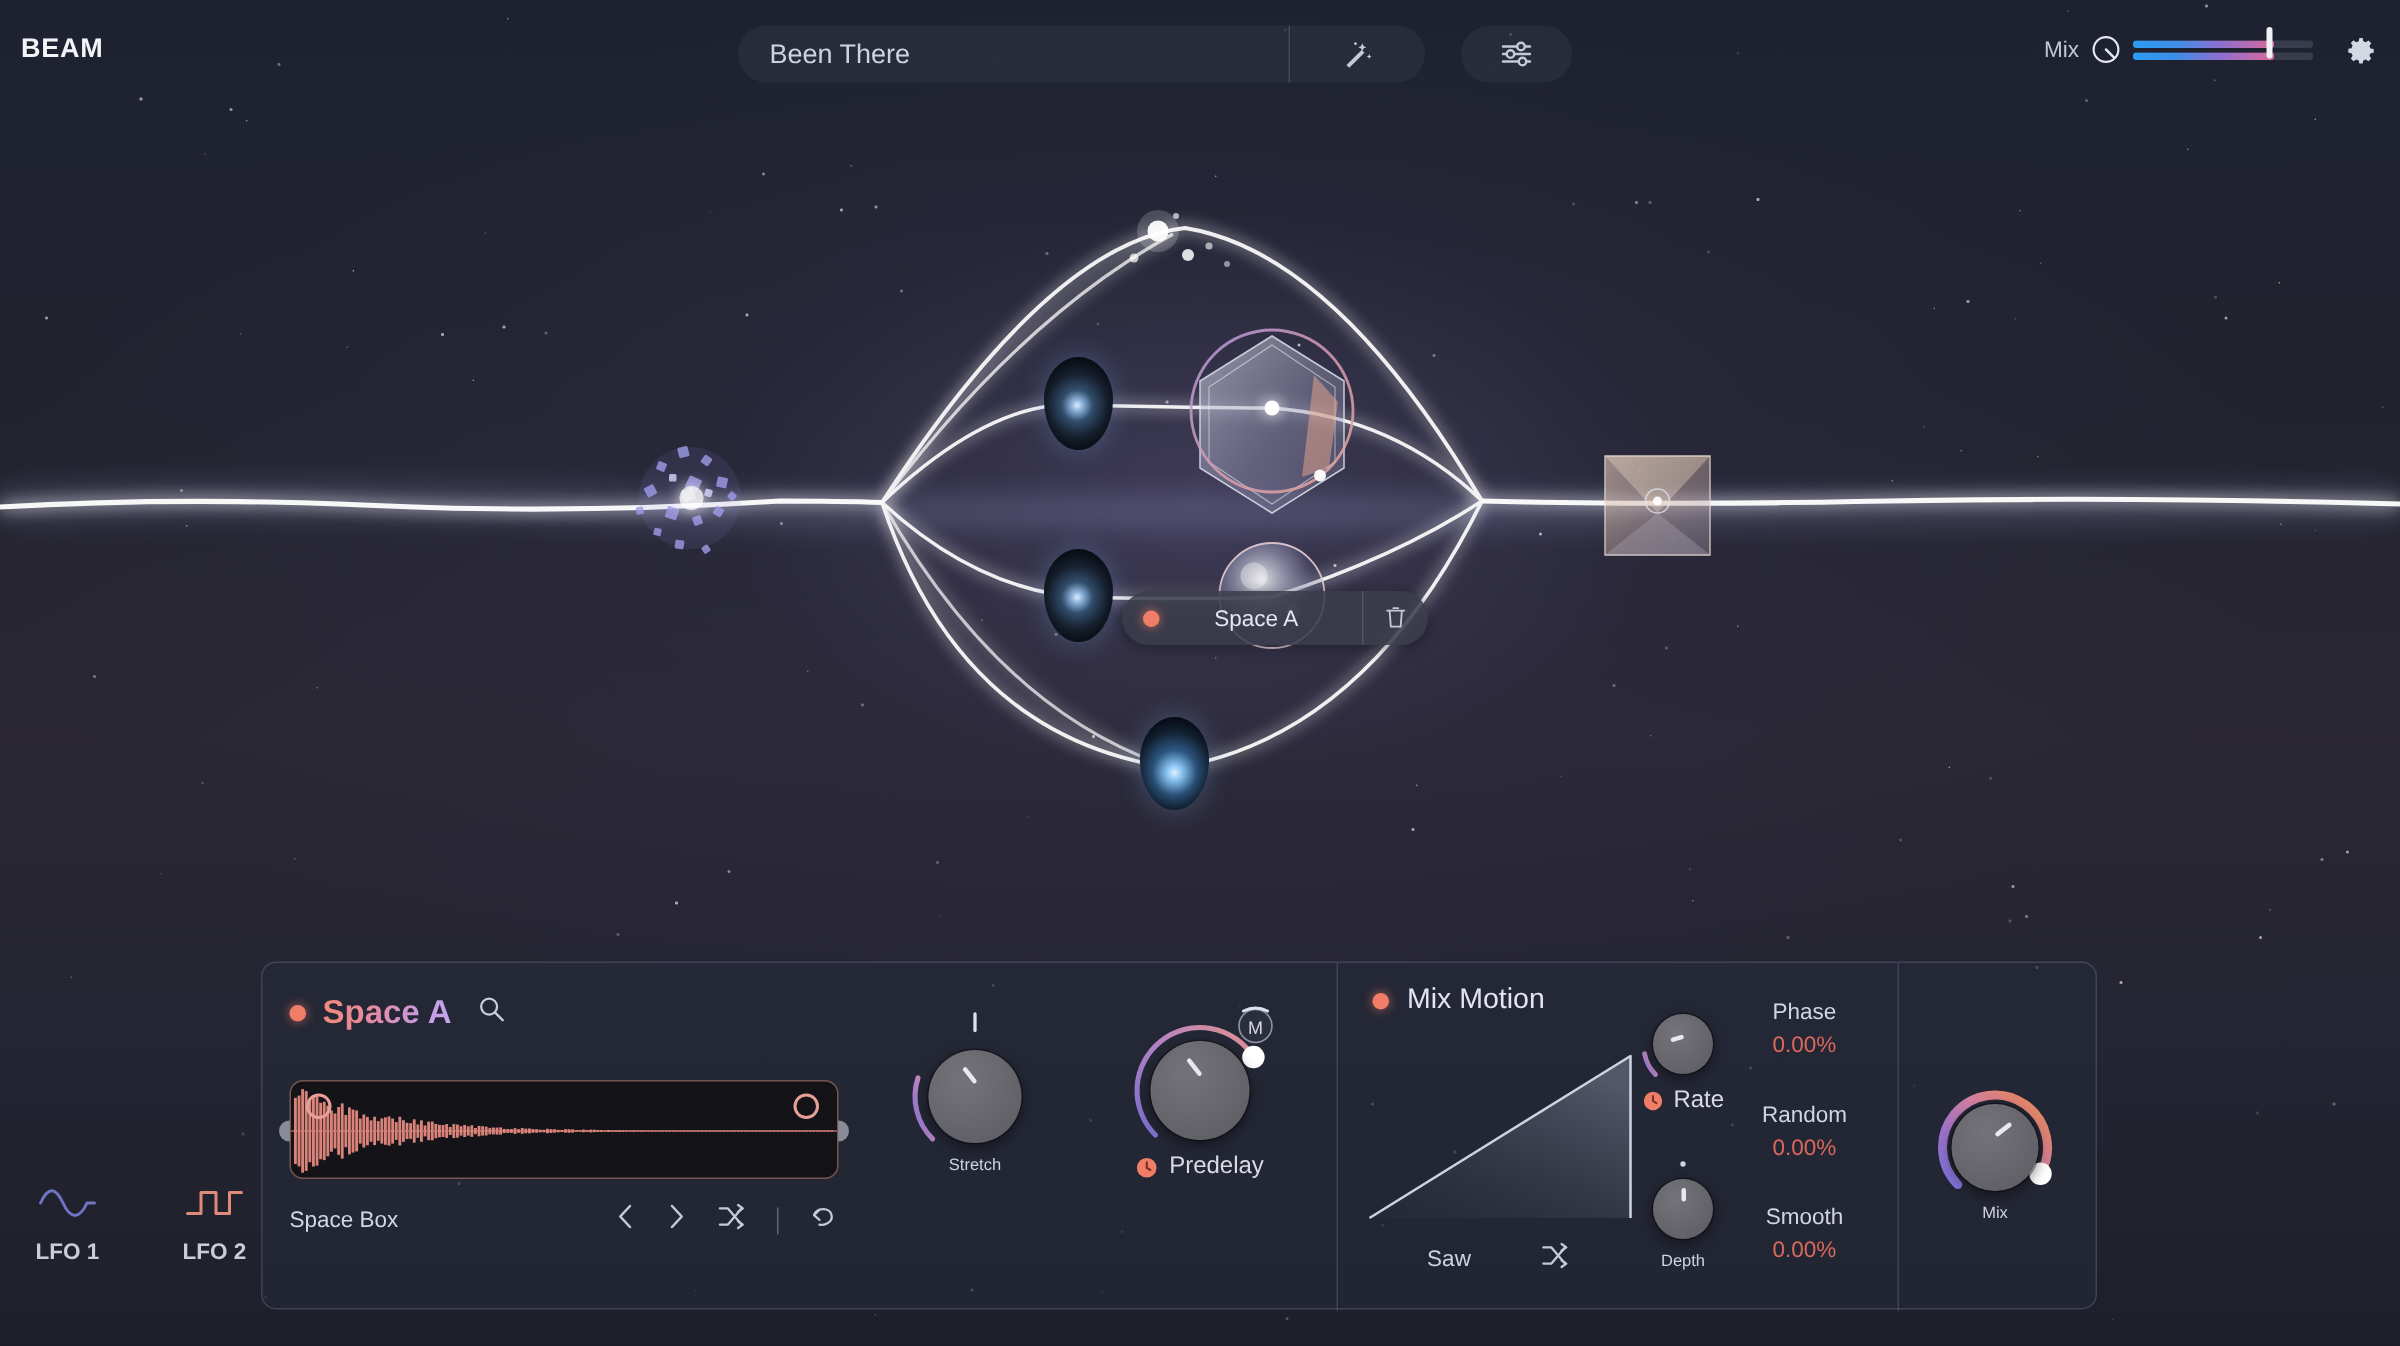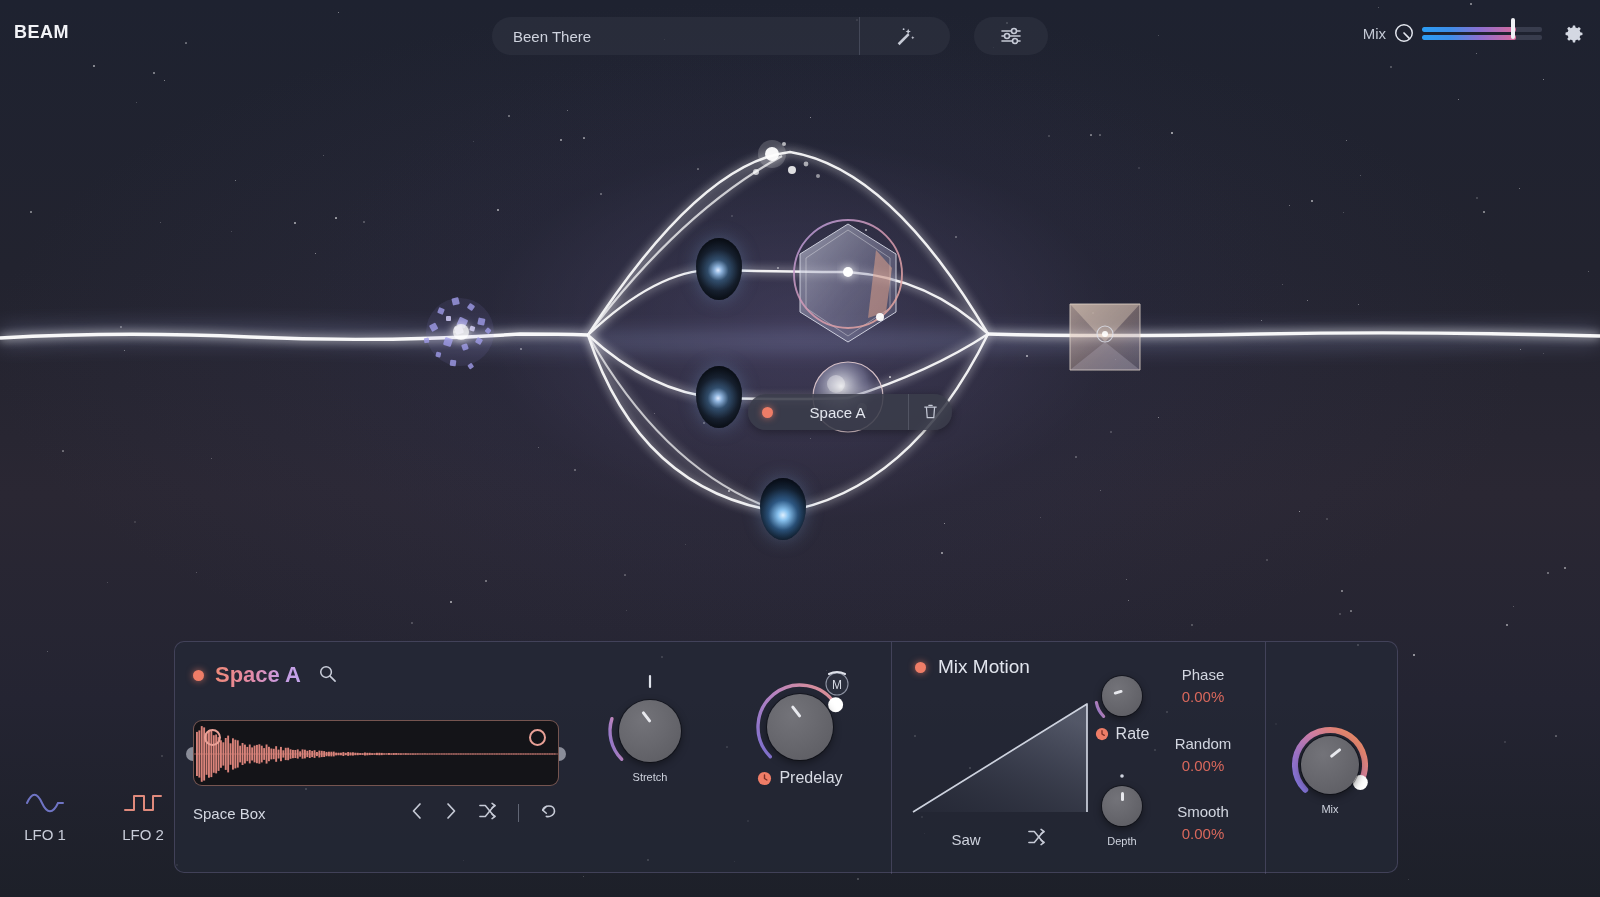--- a/index.html
+++ b/index.html
@@ -37,21 +37,21 @@
     position:absolute; left:492px; top:17px;
     display:flex; align-items:center; gap:24px;
   }
   .preset-box {
     width: 458px; height: 38px;
     background: rgba(44,48,62,0.72);
     border-radius: 19px;
     display:flex; align-items:center;
   }
   .preset-name {
-    flex:1; padding-left:21px; font-size:15px; color:#cfd3de;
+    flex:1; padding-left:21px; font-size:18px; color:#cfd3de;
   }
   .preset-divider { width:1px; height:38px; background: rgba(120,126,145,0.35); }
   .preset-magic {
     width:90px; height:38px; display:flex; align-items:center; justify-content:center;
   }
   .sliders-btn {
     width:74px; height:38px; border-radius:19px;
     background: rgba(44,48,62,0.72);
     display:flex; align-items:center; justify-content:center;
   }
@@ -145,21 +145,21 @@
   .mm-title { font-size:19px; color:#e2e5ee; }
   .saw-wrap { position:absolute; left:14px; top:46px; width:188px; height:130px; }
   .saw-label-row { position:absolute; left:14px; top:186px; width:188px;
     display:flex; align-items:center; justify-content:center; gap:46px; }
   .mm-readout { position:absolute; text-align:center; width:120px; }
   .mm-readout .rk { font-size:15px; color:#d2d6e0; }
   .mm-readout .rv { font-size:15px; color:#d9685c; margin-top:5px; }
 
   .lfo-wrap { position:absolute; left:14px; bottom:54px; display:flex; gap:36px; }
   .lfo { width:62px; text-align:center; }
-  .lfo-label { font-size:15px; color:#c9cdd9; margin-top:7px; }
+  .lfo-label { font-size:15px; color:#c9cdd9; margin-top:7px;font-weight:bold; }
 
   .macro-wrap { position:absolute; right:56px; bottom:40px; text-align:center; }
 </style>
 </head>
 <body>
 
 <div id="app">
 
   <div class="stars" id="stars">
       <span class="star" style="left:1513px;top:606px;width:0.9px;height:0.9px;opacity:0.41"></span>

